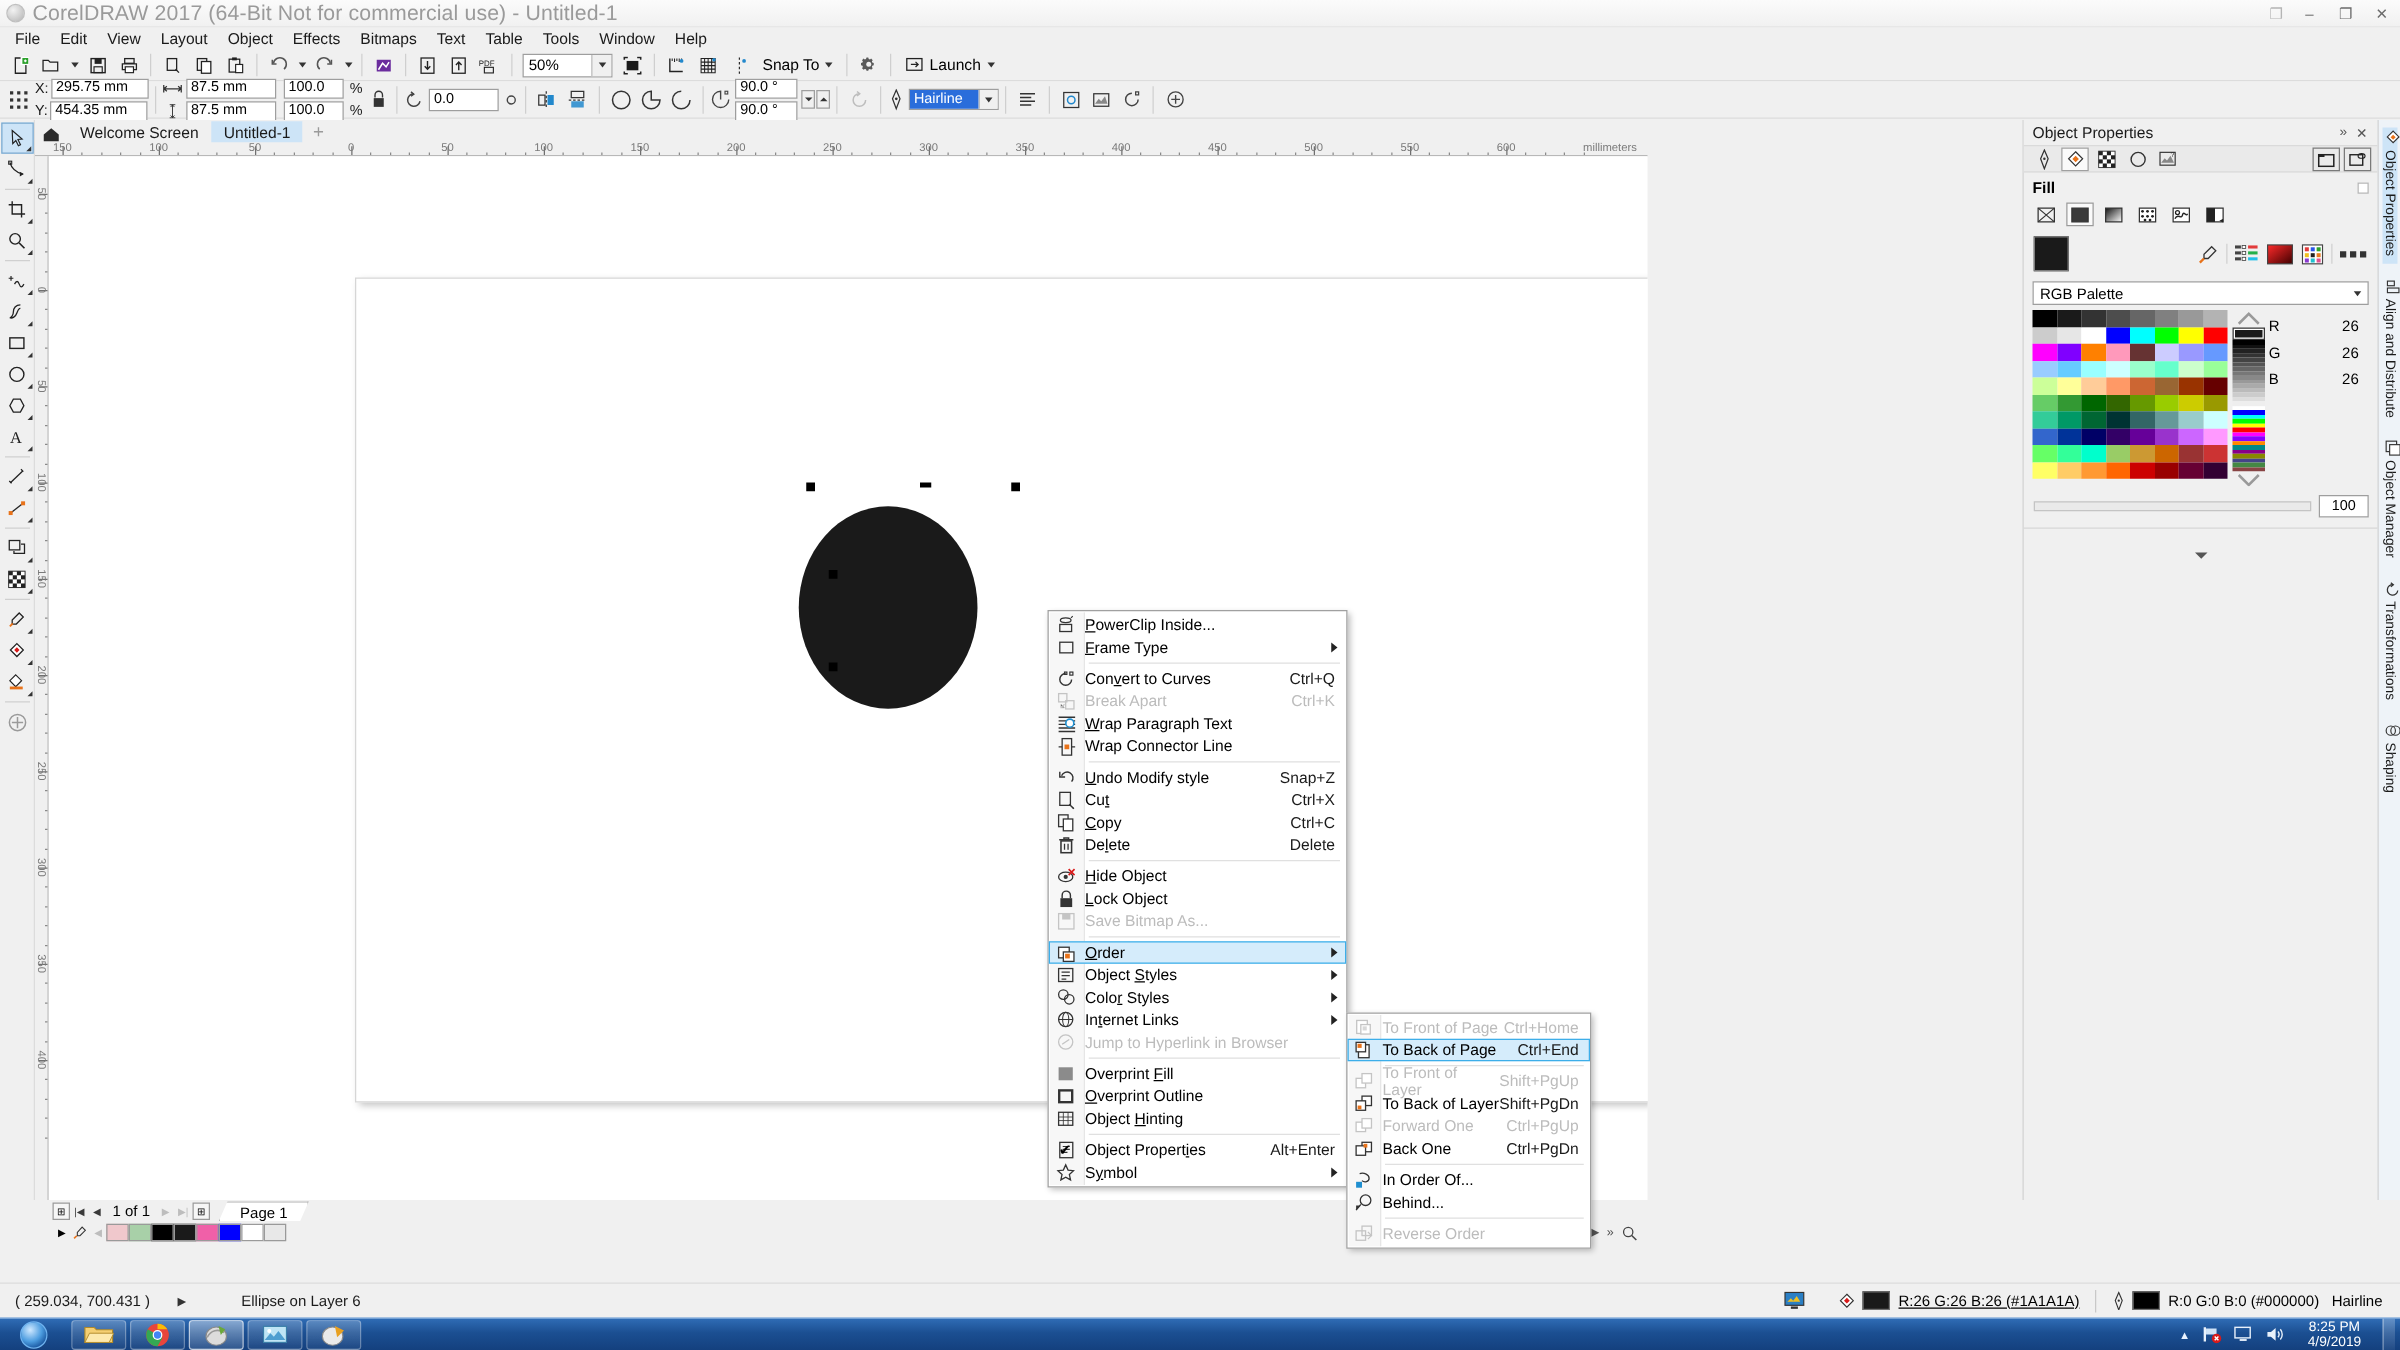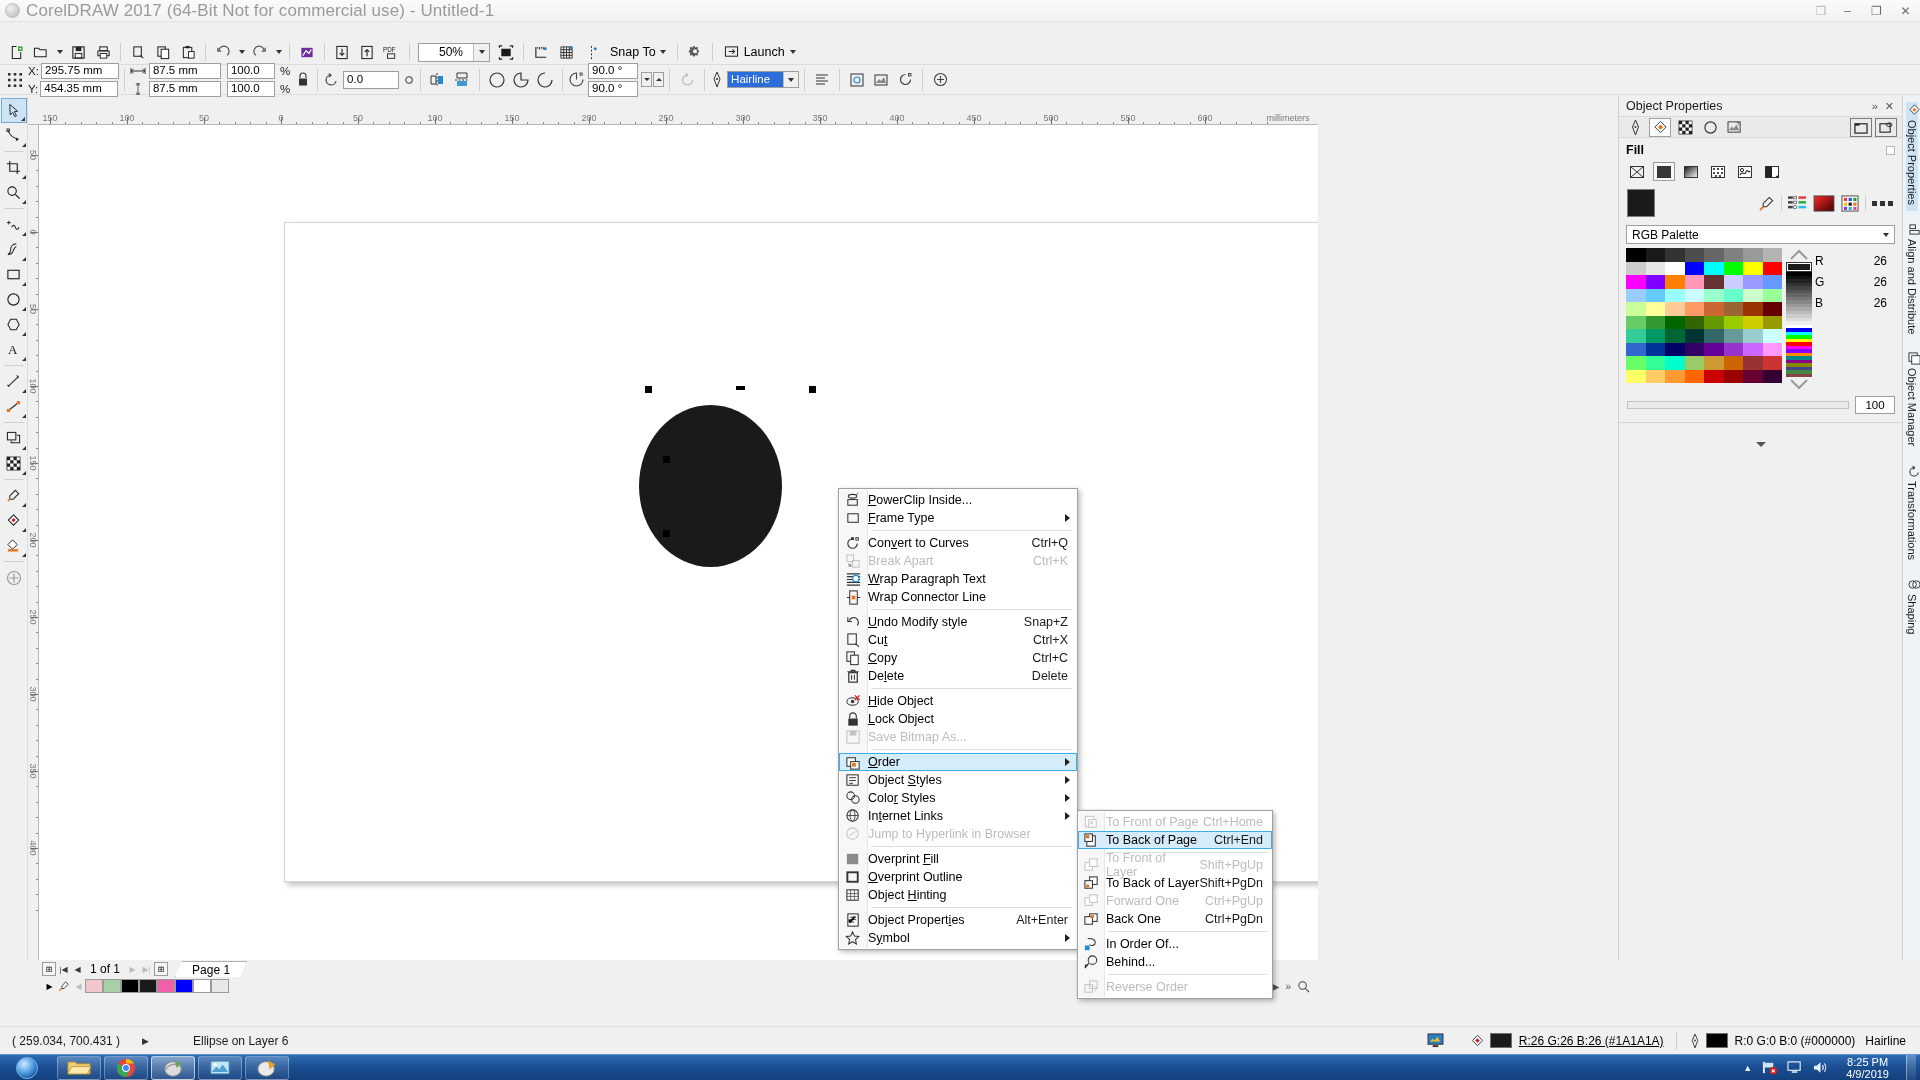--- a/index.html
+++ b/index.html
@@ -50,21 +50,21 @@
   .tb-btn {
     width:24px;height:23px; display:flex;align-items:center;justify-content:center;
     cursor:default;
   }
   .tb-sep { width:1px;height:18px;background:#cfcfcf;margin:0 4px; }
   .tb-arrow { width:11px;height:23px;display:flex;align-items:center;justify-content:center;font-size:7px;color:#333;}
   .zoomcombo {
     display:flex;align-items:center; height:19px; width:72px;
     border:1px solid #9e9e9e; background:#fff; margin:0 3px;
   }
-  .zoomcombo .zv { flex:1; padding-left:20px; font-size:12px; }
+  .zoomcombo .zv { flex:1; padding-left:4px; font-size:12px; }
   .zoomcombo .zb { width:16px;height:17px;background:#f0f0f0;border-left:1px solid #bdbdbd;display:flex;align-items:center;justify-content:center;font-size:7px;}
   .snapto { display:flex;align-items:center;gap:4px;padding:0 6px;font-size:12.5px;height:23px;}
   .launch { display:flex;align-items:center;gap:5px;padding:0 6px;font-size:12.5px;height:23px;}
   .caret { width:0;height:0;border-left:3.5px solid transparent;border-right:3.5px solid transparent;border-top:4px solid #333; }
 
   
   .propbar {
     position:absolute; left:0; top:65px; width:1920px; height:30px;
     background:#f0f0f0; border-bottom:1px solid #dcdcdc;
     display:flex; align-items:center; padding-left:4px;
@@ -303,20 +303,34 @@
     <div class="tl-icon"></div>
     <div class="tl-title">CorelDRAW 2017 (64-Bit Not for commercial use) - Untitled-1</div>
     <div class="tl-btns">
       <div class="tl-btn restore-extra">❒</div>
       <div class="tl-btn">–</div>
       <div class="tl-btn">❐</div>
       <div class="tl-btn close">✕</div>
     </div>
   </div>
 
+  <div class="menubar">
+    <div class="mi">File</div>
+    <div class="mi">Edit</div>
+    <div class="mi">View</div>
+    <div class="mi">Layout</div>
+    <div class="mi">Object</div>
+    <div class="mi">Effects</div>
+    <div class="mi">Bitmaps</div>
+    <div class="mi">Text</div>
+    <div class="mi">Table</div>
+    <div class="mi">Tools</div>
+    <div class="mi">Window</div>
+    <div class="mi">Help</div>
+  </div>
 
   <div class="toolbar1">
     <div class="tb-btn">
       <svg width="15" height="15" viewBox="0 0 16 16">
           <path d="M3.5 1.5h6l3 3v10h-9z" fill="none" stroke="#222" stroke-width="1.1"></path>
           <rect x="8" y="0.5" width="7" height="7" fill="#fff"></rect>
           <rect x="9.5" y="1.5" width="5" height="5" fill="#2aa02a"></rect>
           <path d="M12 2.8v2.4M10.8 4h2.4" stroke="#fff" stroke-width="1"></path>
         </svg>
     </div>
@@ -639,20 +653,30 @@
     </div>
     <div class="pb-sep"></div>
     <div class="tb-btn">
       <svg width="17" height="17" viewBox="0 0 17 17">
           <circle cx="8.5" cy="8.5" r="6" fill="none" stroke="#444" stroke-width="1.1"></circle>
           <path d="M8.5 5v7M5 8.5h7" stroke="#444" stroke-width="1.1"></path>
         </svg>
     </div>
   </div>
 
+  <div class="tabbar">
+    <div style="display:flex;align-items:center;padding:0 6px;">
+      <svg width="14" height="13" viewBox="0 0 14 13">
+          <path d="M1 6.5L7 1.5l6 5V12H1z" fill="#2b2b2b"></path>
+        </svg>
+    </div>
+    <div class="dtab">Welcome Screen</div>
+    <div class="dtab active">Untitled-1</div>
+    <div class="dtab plus">+</div>
+  </div>
 
   <div class="ruler-corner">
     <svg width="9" height="9" viewBox="0 0 9 9">
         <path d="M1 4.5h7M4.5 1v7" stroke="#888" stroke-width="1"></path>
       </svg>
   </div>
 
   <div class="ruler-h" id="rulerH">
       <div class="tickm" style="left: 22px;"></div>
       <div class="lab" style="left: 22px;">150</div>

